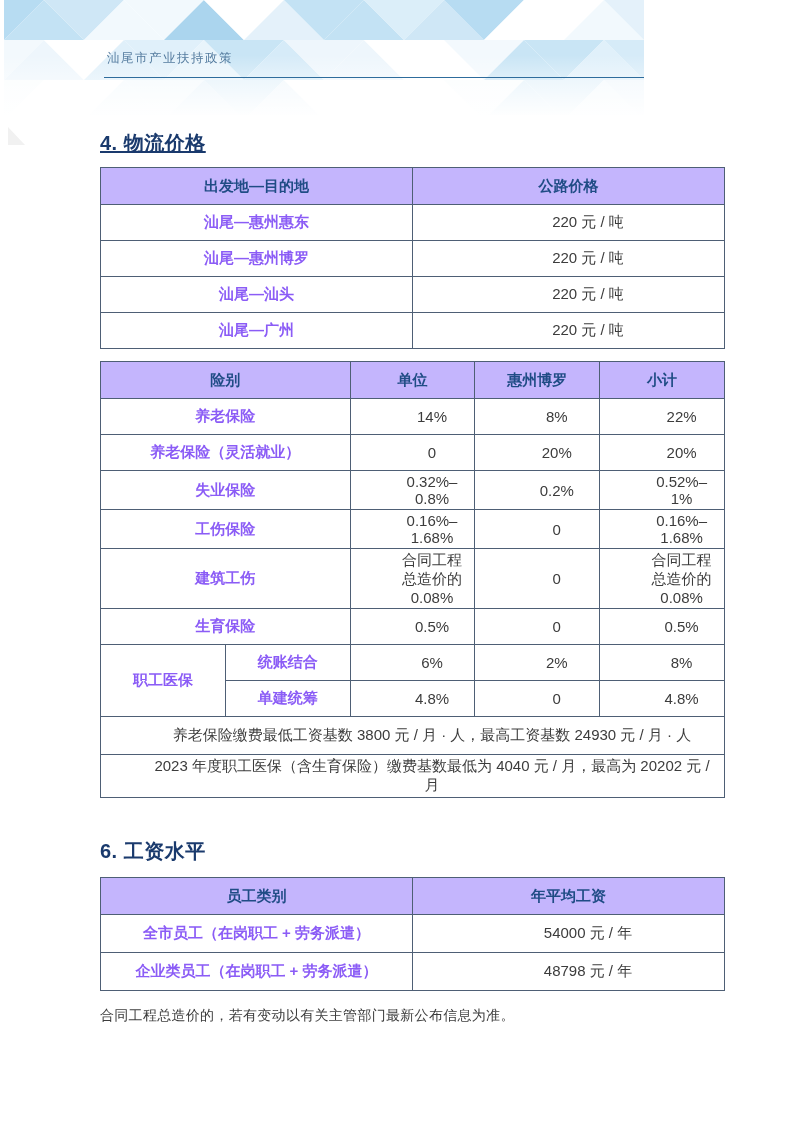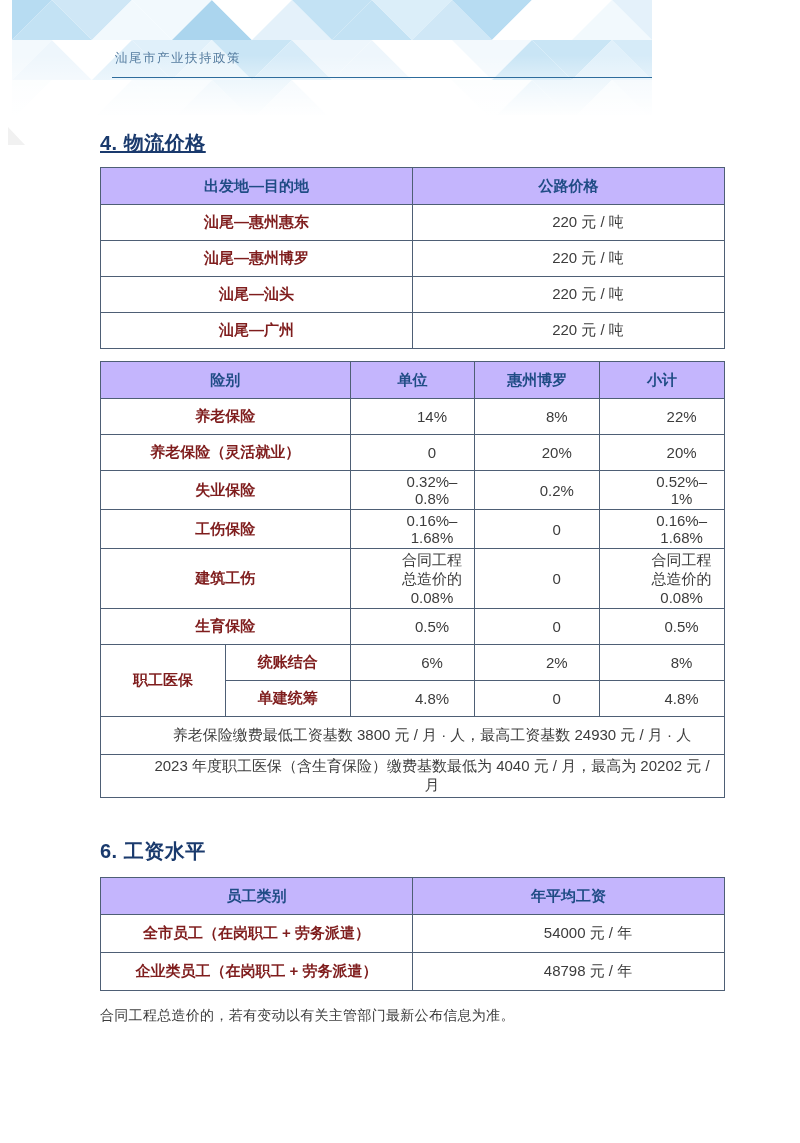--- a/index.html
+++ b/index.html
@@ -1,21 +1,21 @@
 <!DOCTYPE html>
 <html><head>
 <meta charset="utf-8">
 <style>
   html,body{margin:0;padding:0;background:#fff;}
   .page{
     position:relative;width:800px;height:1143px;background:#ffffff;
     font-family:"Liberation Sans","DejaVu Sans",sans-serif;overflow:hidden;
   }
   
-  .header-band{position:absolute;top:0;left:12px;width:640px;height:115px;overflow:hidden;text-align:center;}
+  .header-band{position:absolute;top:0;left:4px;width:640px;height:115px;overflow:hidden;text-align:center;}
   .header-band svg{position:absolute;top:0;left:0;display:block;}
   .header-fade{position:absolute;left:0;top:55px;width:800px;height:60px;
     background:linear-gradient(to bottom,rgba(255,255,255,0),rgba(255,255,255,.96));}
   .header-title{position:absolute;left:103px;top:50px;font-size:12.5px;letter-spacing:1.5px;
     color:#557c9f;white-space:nowrap;}
   .header-rule{position:absolute;left:100px;top:77px;width:598px;height:1px;background:#2e6c9c;}
   .page-badge{position:absolute;left:703px;top:0;width:22px;height:79px;background:#c8ab58;
     display:flex;align-items:flex-end;justify-content:center;box-sizing:border-box;
     padding-bottom:5px;color:#faf7ec;font-size:15px;margin-left:48px;}
   .watermark-tri{position:absolute;left:8px;top:127px;width:17px;height:18px;background:#f1f1f1;
@@ -31,21 +31,21 @@
     border:1.5px solid #5c6f86;}
   .t5{margin-top:12px;}
   .t6{margin-top:11px;}
   td{border:1px solid #4e5f75;text-align:center;vertical-align:middle;padding:2px 8px;
     box-sizing:border-box;overflow:hidden;}
   tr.hd td{background:#c4b5fd;height:37px;color:#1f4c85;font-weight:bold;font-size:15px;}
   tr.std{height:36px;}
   tr.tall{height:58px;}
   tr.note-row{height:38px;}
   tr.wage{height:38px;}
-  .lbl{color:#7f1d1d;font-weight:bold;font-size:15px;}
+  .lbl{color:#8b5cf6;font-weight:bold;font-size:15px;}
   .val{color:#3c3c3c;font-size:15px;font-weight:normal;padding-left:47px;}
   .footer-note{margin:16px 0 0 0;font-size:14px;color:#3c3c3c;letter-spacing:.3px;}
 </style>
 </head>
 <body>
 
 <div class="page">
 
   <div class="header-band">
     <svg id="tri-pattern" width="800" height="120">

